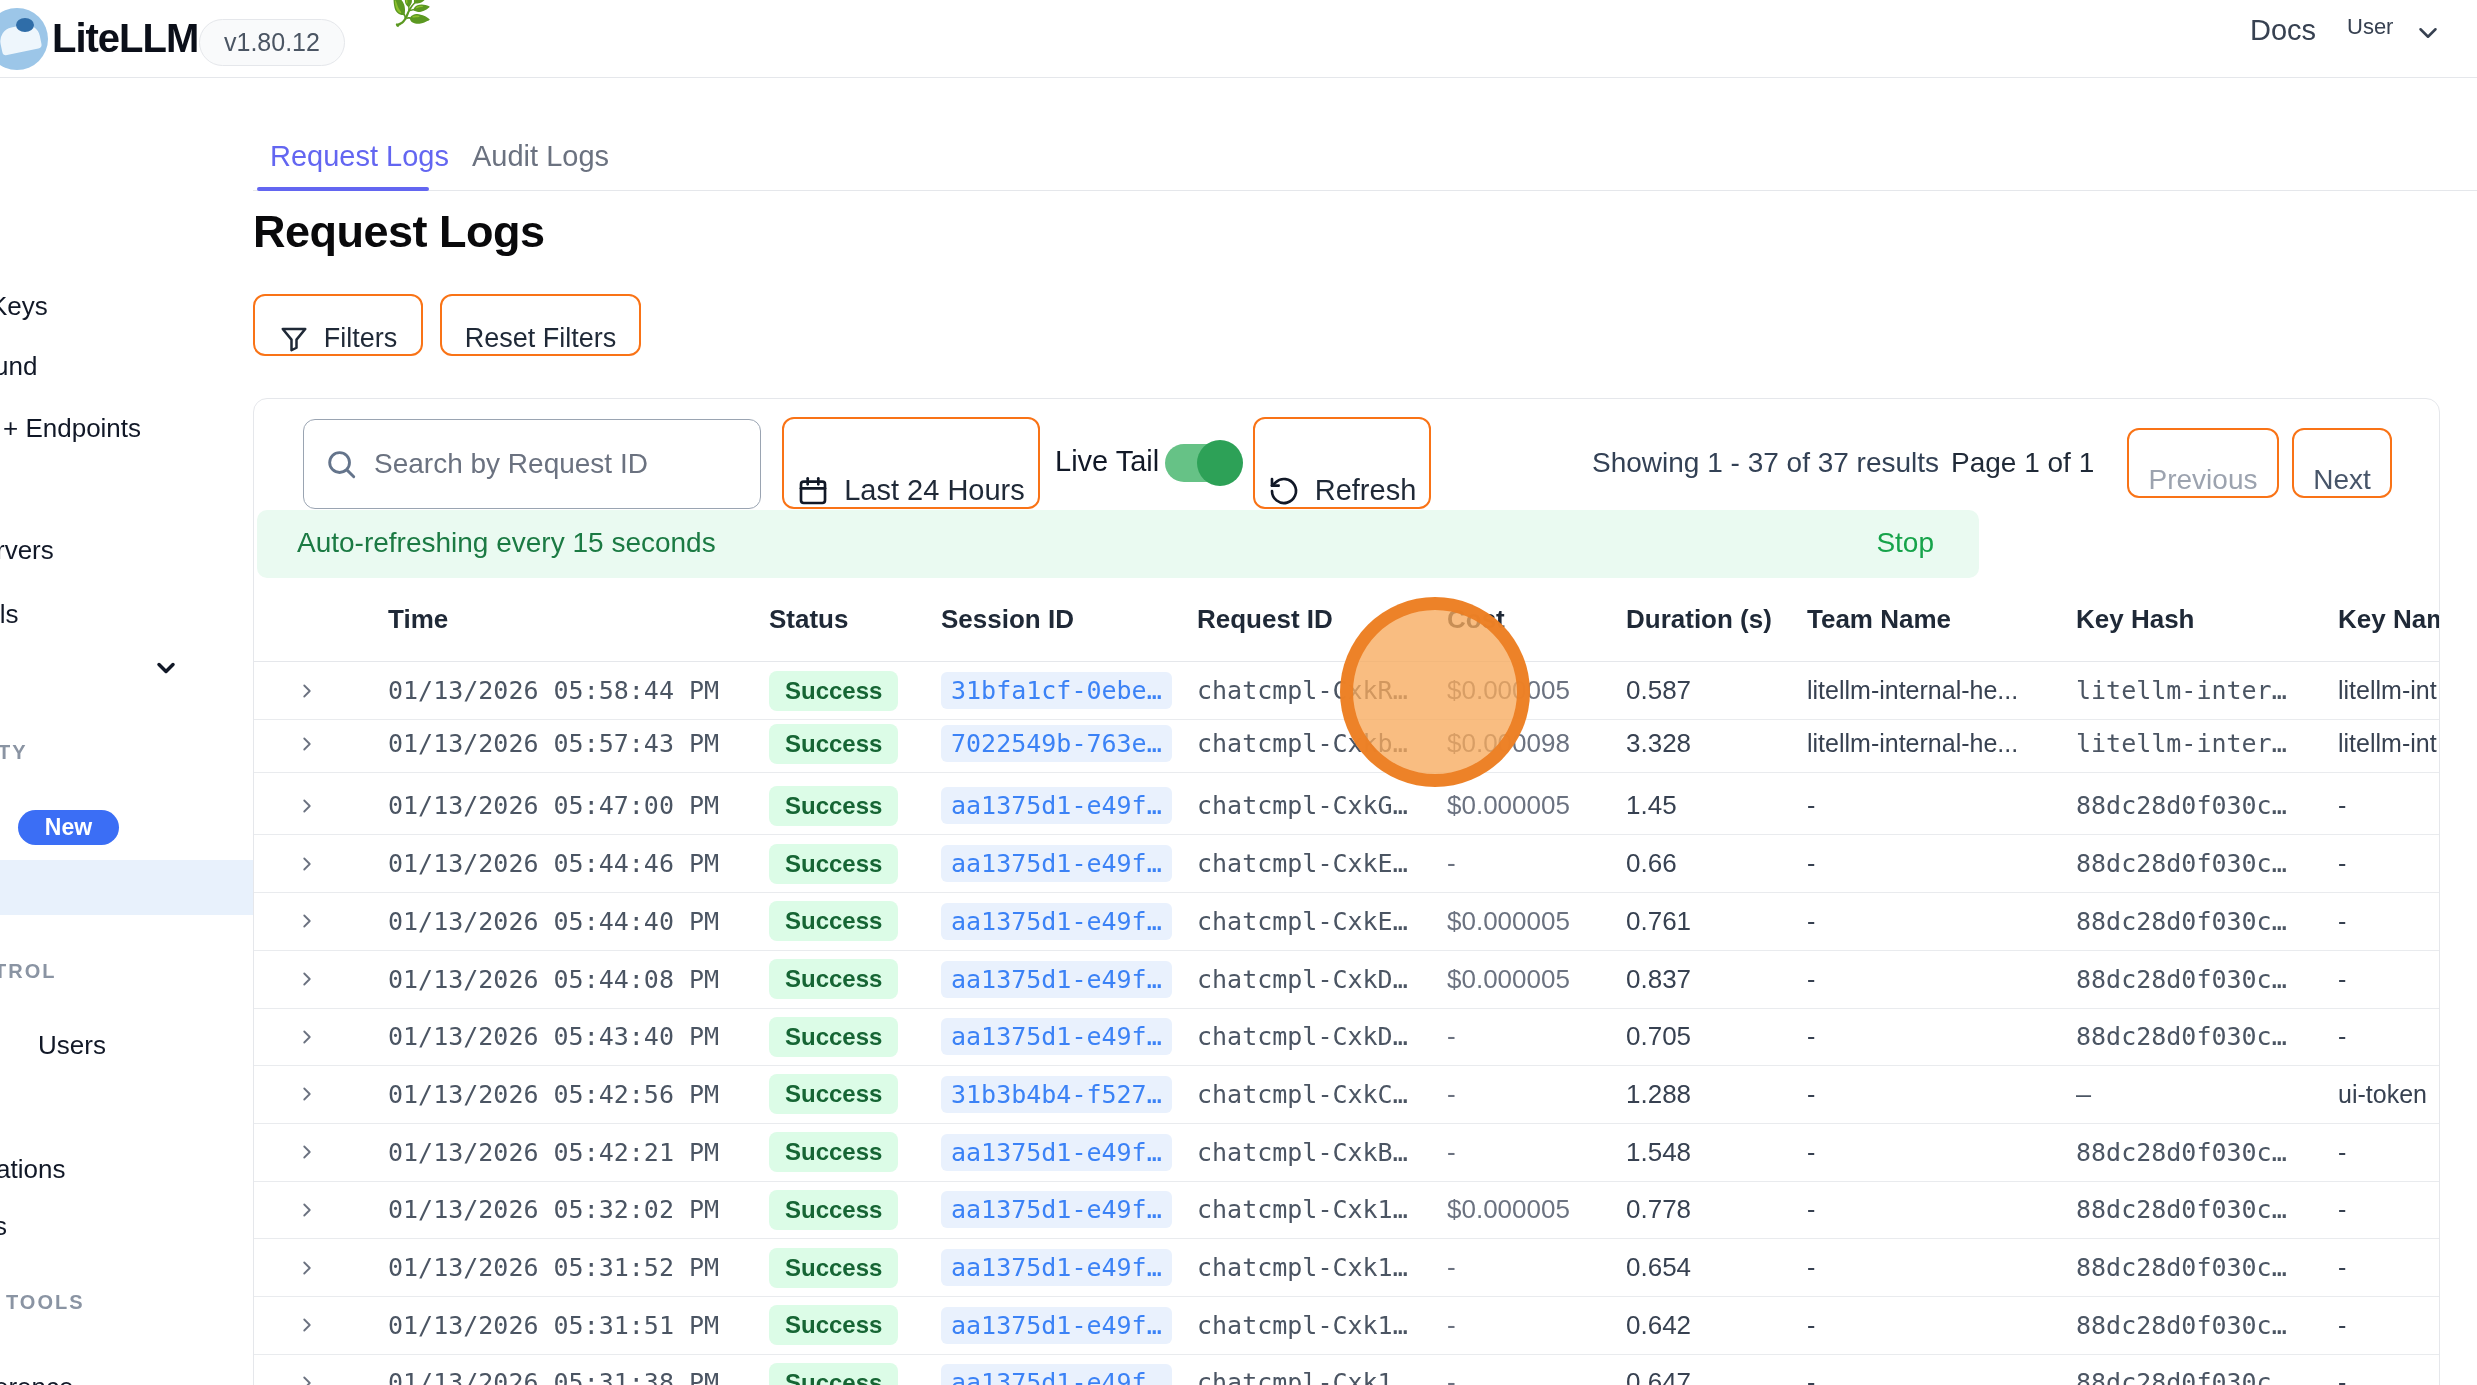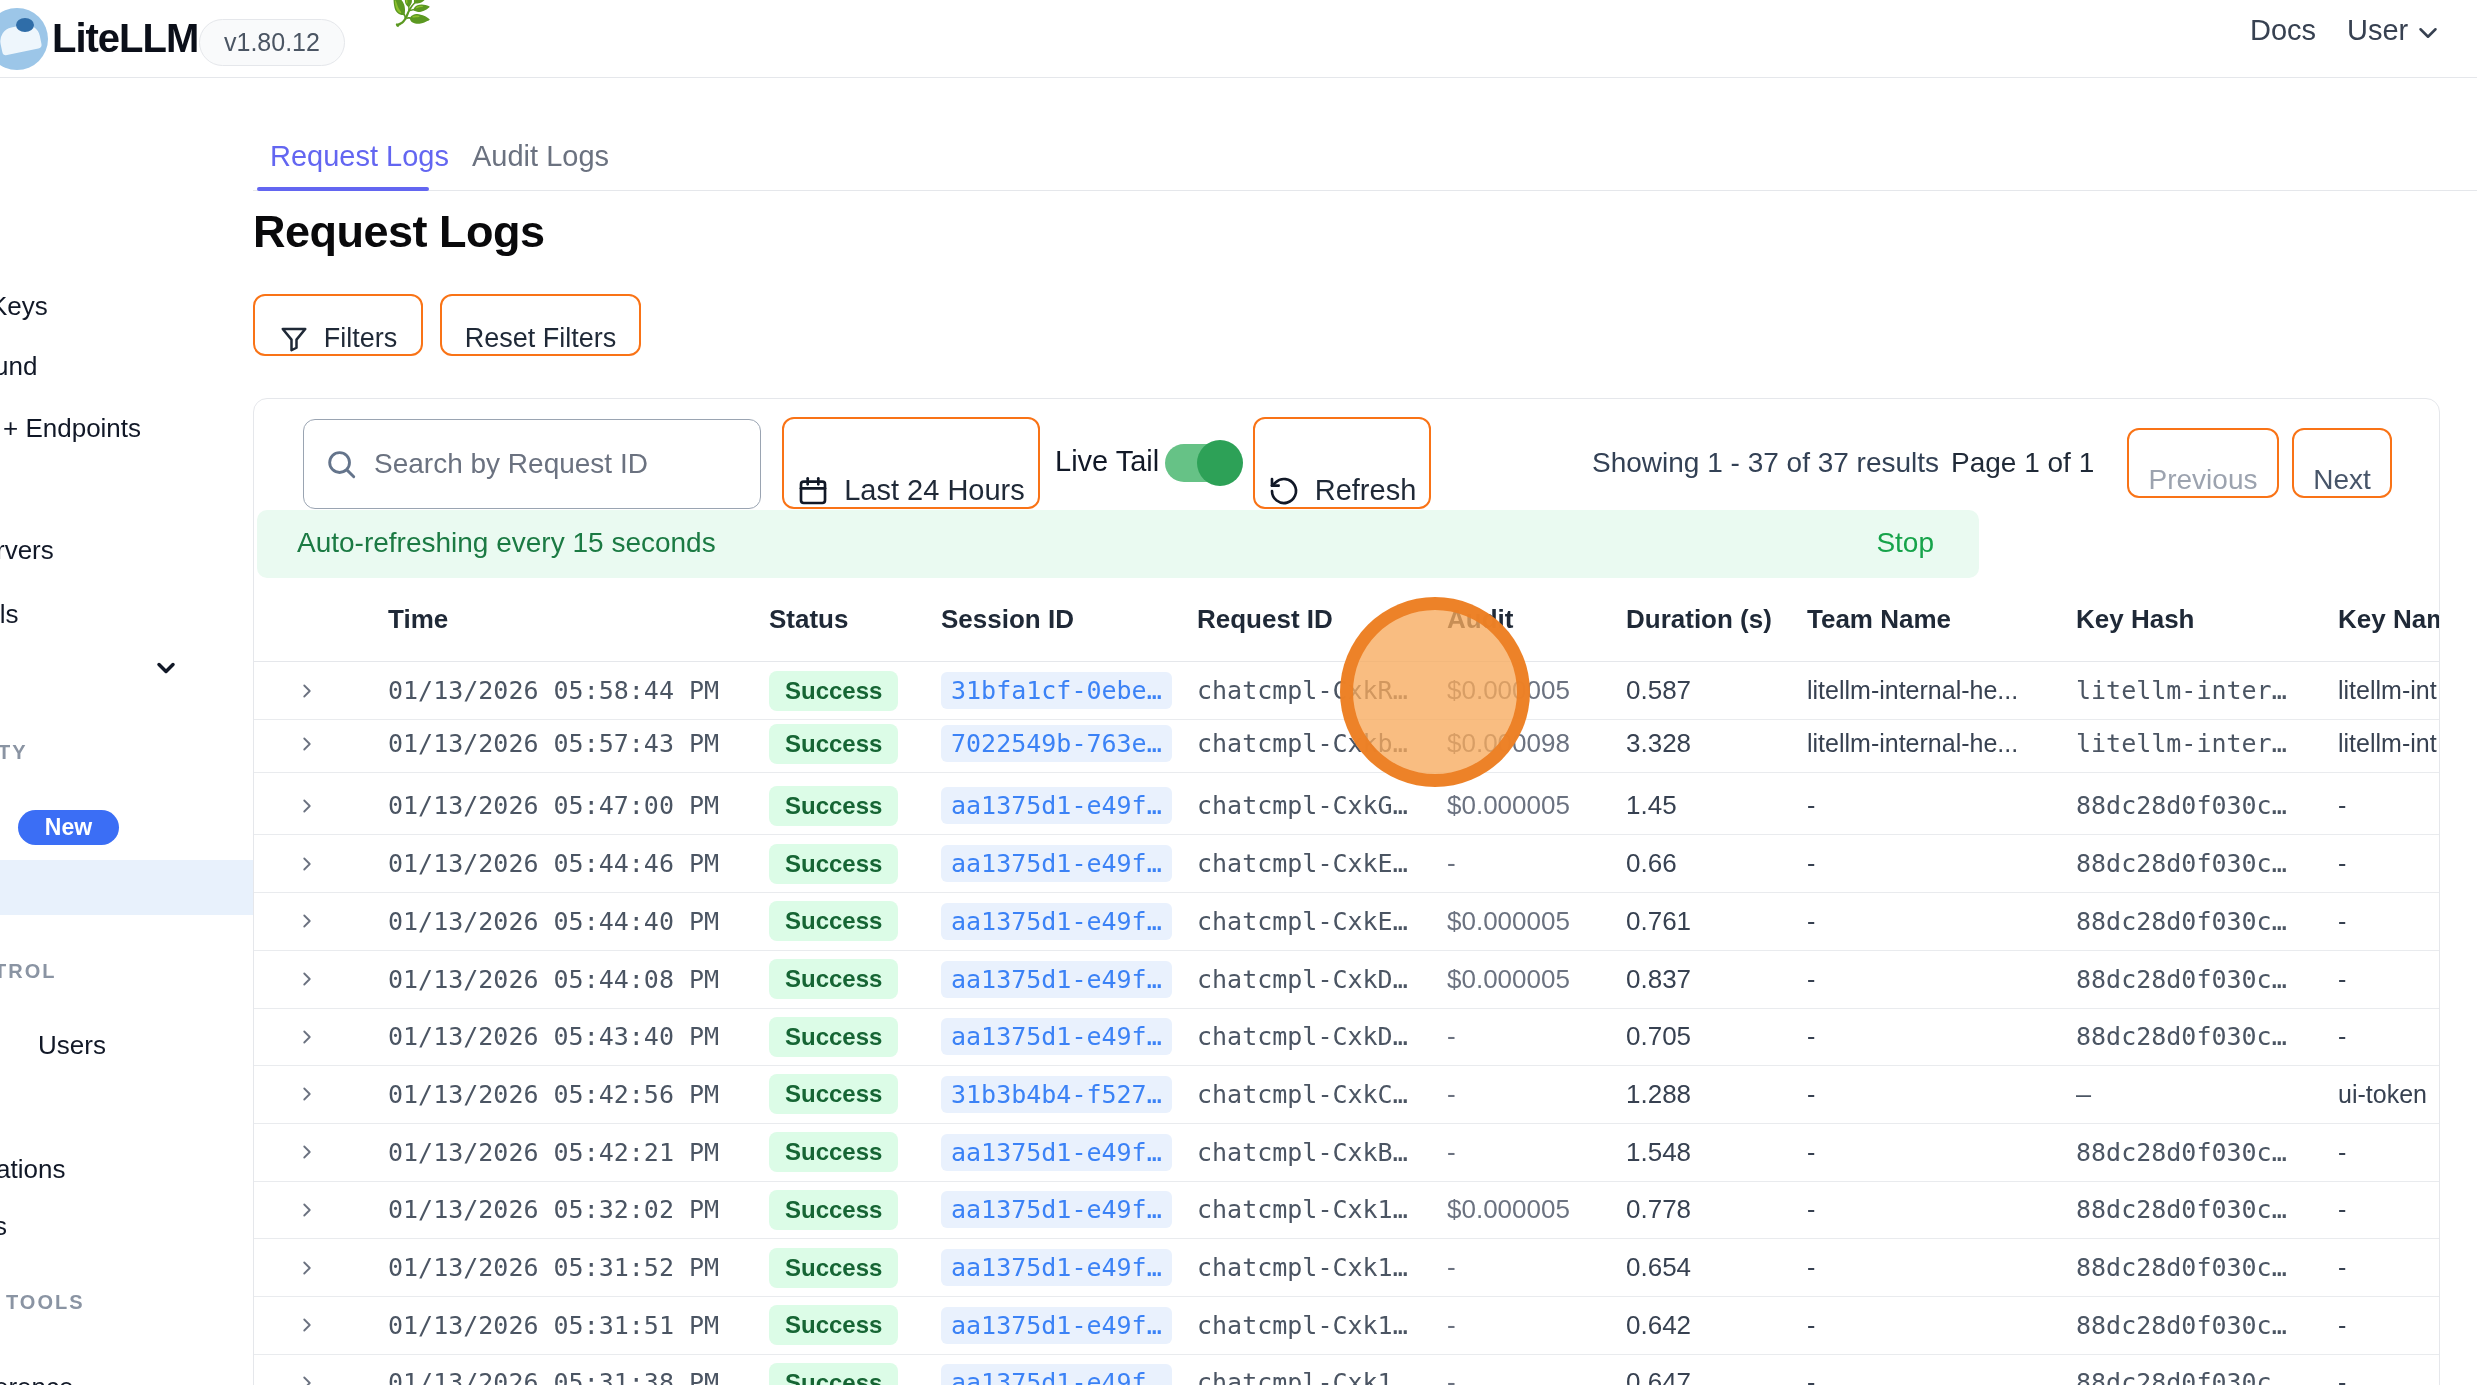--- a/index.html
+++ b/index.html
@@ -11,21 +11,21 @@
 
   
   .topbar { position:absolute; top:0; left:0; width:2477px; height:78px; background:#fff; border-bottom:1px solid #e5e7eb; z-index:5; }
   .logo-circle { position:absolute; left:-14px; top:8px; width:62px; height:62px; border-radius:50%; background:#9cc6e8; overflow:hidden; }
   .logo-blob { position:absolute; left:14px; top:18px; width:40px; height:26px; background:#eef6fc; border-radius:14px 14px 4px 4px; transform:rotate(-12deg); }
   .logo-blob2 { position:absolute; left:30px; top:10px; width:18px; height:14px; background:#2f6da8; border-radius:50%; }
   .logo-text { position:absolute; left:52px; top:16px; font-size:40px; font-weight:700; letter-spacing:-1px; color:#0b0f19; }
   .ver-badge { position:absolute; left:199px; top:19px; height:47px; padding:0 24px; display:flex; align-items:center; background:#f9fafb; border:1px solid #e5e7eb; border-radius:24px; font-size:25px; color:#4b5563; }
   .sprout { position:absolute; left:390px; top:-12px; font-size:34px; }
   .topnav-docs { position:absolute; left:2250px; top:14px; font-size:29px; color:#374151; cursor:pointer; }
-  .topnav-user { position:absolute; left:2347px; top:14px; font-size:29px; color:#374151; cursor:pointer; }
+  .topnav-user { position:absolute; left:2347px; top:14px; font-size:22px; color:#374151; cursor:pointer; }
   .topnav-chevron { position:absolute; left:2413px; top:18px; width:30px; height:30px; }
 
   
   .sidebar { position:absolute; left:0; top:78px; width:253px; height:1307px; background:#fff; }
   .sb-item { position:absolute; height:38px; display:flex; align-items:center; font-size:26px; color:#111827; white-space:nowrap; cursor:pointer; }
   .sb-section { position:absolute; height:26px; display:flex; align-items:center; font-size:20px; font-weight:700; letter-spacing:2px; color:#8a94a3; white-space:nowrap; }
   .sb-keys   { left:-10px; top:209px; }
   .sb-und    { left:-6px;  top:269px; }
   .sb-endp   { left:3px;   top:331px; }
   .sb-rvers  { left:-4px;  top:453px; }
@@ -220,21 +220,21 @@
     <div class="banner">
       <div class="banner-msg">Auto-refreshing every 15 seconds</div>
       <div class="banner-stop">Stop</div>
     </div>
 
     <div class="thead">
       <div class="th col-time">Time</div>
       <div class="th col-status">Status</div>
       <div class="th col-session">Session ID</div>
       <div class="th col-request">Request ID</div>
-      <div class="th col-cost">Audit</div>
+      <div class="th col-cost">Cost</div>
       <div class="th col-duration">Duration (s)</div>
       <div class="th col-team">Team Name</div>
       <div class="th col-keyhash">Key Hash</div>
       <div class="th col-keyname">Key Name</div>
     </div>
 
     <div class="rows-host">
         <div class="trow" style="top: 263px;">
     <div class="td col-expander">
       <svg width="22" height="22" viewBox="0 0 24 24" fill="none" stroke="#6b7280" stroke-width="2" stroke-linecap="round" stroke-linejoin="round">

